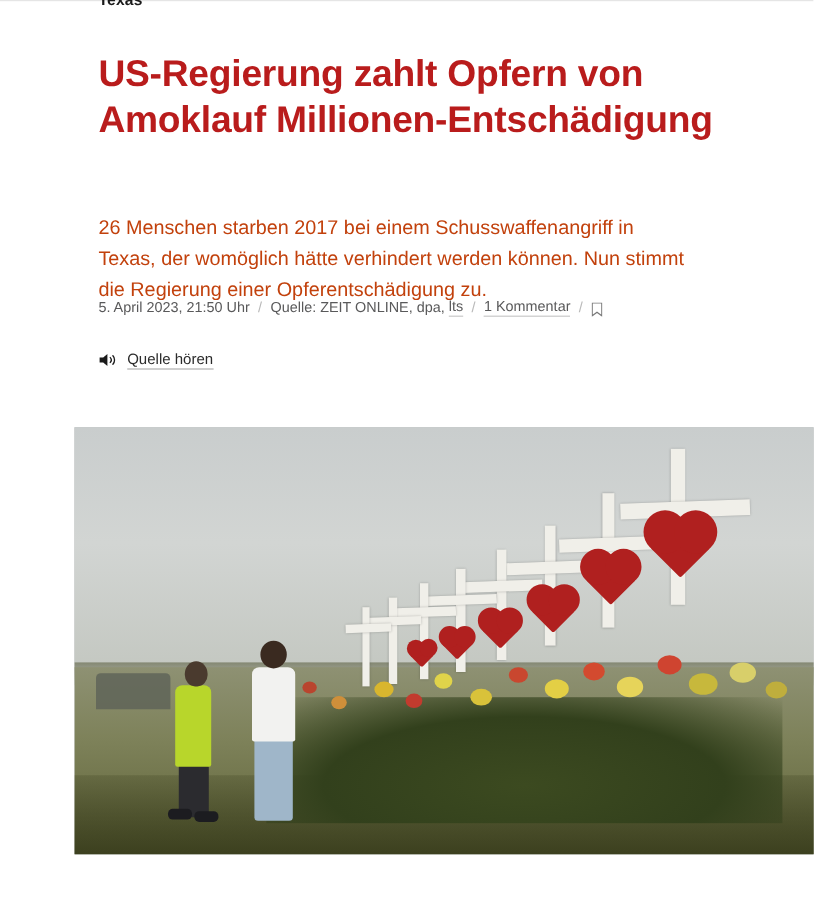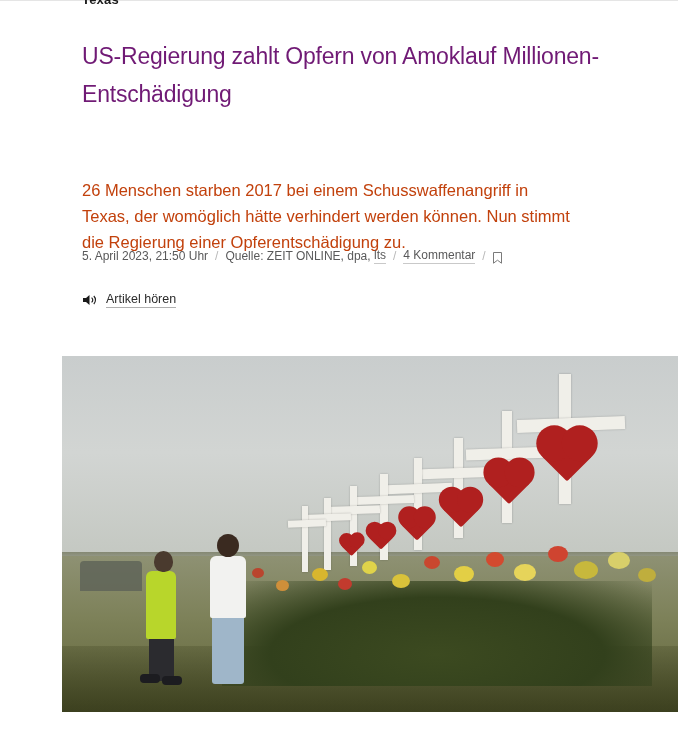--- a/index.html
+++ b/index.html
@@ -35,24 +35,24 @@
     font-size: 13px;
     font-weight: bold;
     color: #1a1a1a;
     letter-spacing: 0.2px;
   }
   .headline {
     position: absolute;
     left: 82px;
     top: 22px;
     width: 530px;
-    font-size: 23px;
+    font-size: 31px;
     line-height: 38px;
-    font-weight: normal;
-    color: #701a75;
+    font-weight: bold;
+    color: #b91c1c;
     letter-spacing: -0.2px;
   }
   .teaser {
     position: absolute;
     left: 82px;
     top: 160px;
     width: 496px;
     font-size: 16.5px;
     line-height: 26px;
     color: #c2410c;
@@ -254,38 +254,38 @@
 
   <div class="metaline">
     <span>5. April 2023, 21:50 Uhr</span>
     <span class="sep">/</span>
     <span>Quelle:</span>
     <span>&nbsp;</span>
     <span>ZEIT ONLINE, dpa,</span>
     <span>&nbsp;</span>
     <a href="#">lts</a>
     <span class="sep">/</span>
-    <a href="#">4 Kommentar</a>
+    <a href="#">1 Kommentar</a>
     <span class="sep">/</span>
     <span class="bookmark-icon">
       <svg width="9" height="12" viewBox="0 0 9 12">
         <path d="M0.5 0.5 H8.5 V11.2 L4.5 8.2 L0.5 11.2 Z" fill="none" stroke="#7a7a7a" stroke-width="1"></path>
       </svg>
     </span>
   </div>
 
   <div class="listen">
     <span class="speaker-icon">
       <svg width="15" height="14" viewBox="0 0 15 14">
         <path d="M1 5 H4 L7.5 2 V12 L4 9 H1 Z" fill="#1a1a1a"></path>
         <path d="M9.6 4.6 C11 6 11 8 9.6 9.4" fill="none" stroke="#1a1a1a" stroke-width="1.1"></path>
         <path d="M11.8 3 C14 5.2 14 8.8 11.8 11" fill="none" stroke="#1a1a1a" stroke-width="1.1"></path>
       </svg>
     </span>
-    <span class="listen-label">Artikel hören</span>
+    <span class="listen-label">Quelle hören</span>
   </div>
 
   <figure class="figure">
     <div class="photo">
       <div class="sky"></div>
       <div class="treeline"></div>
       <div class="ground"></div>
       <div class="ground2"></div>
       <div class="tent"></div>
 

